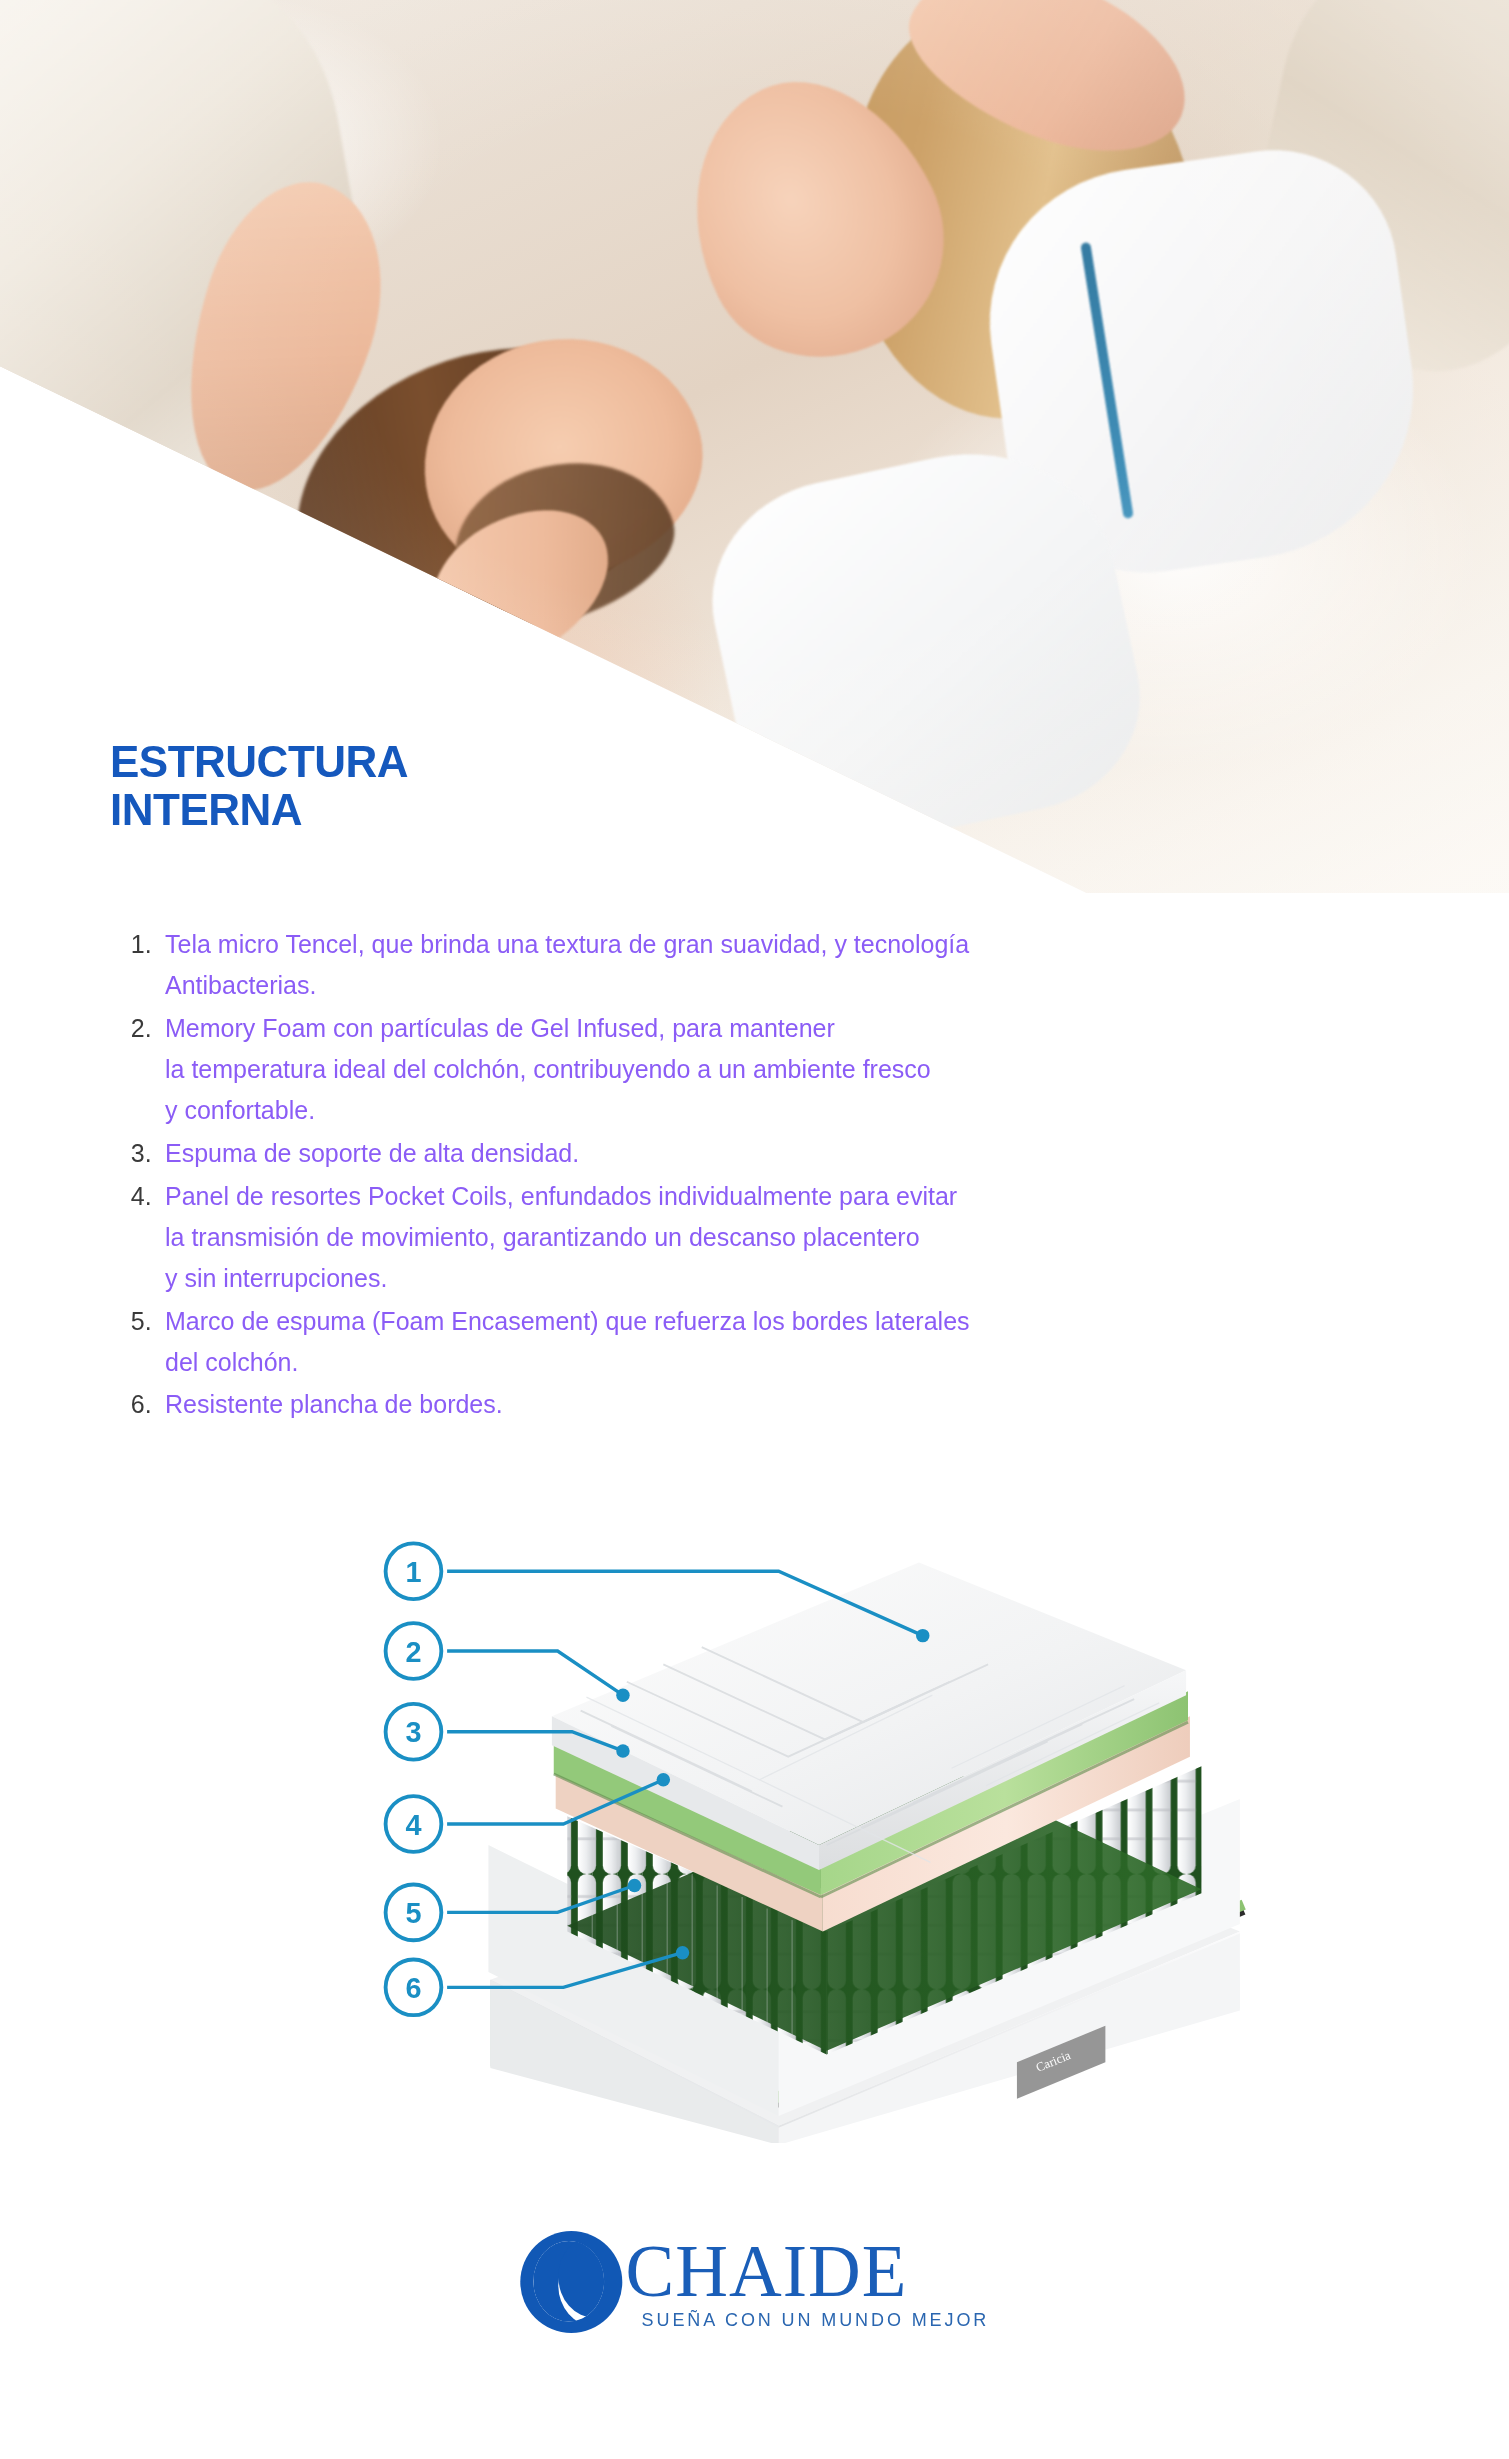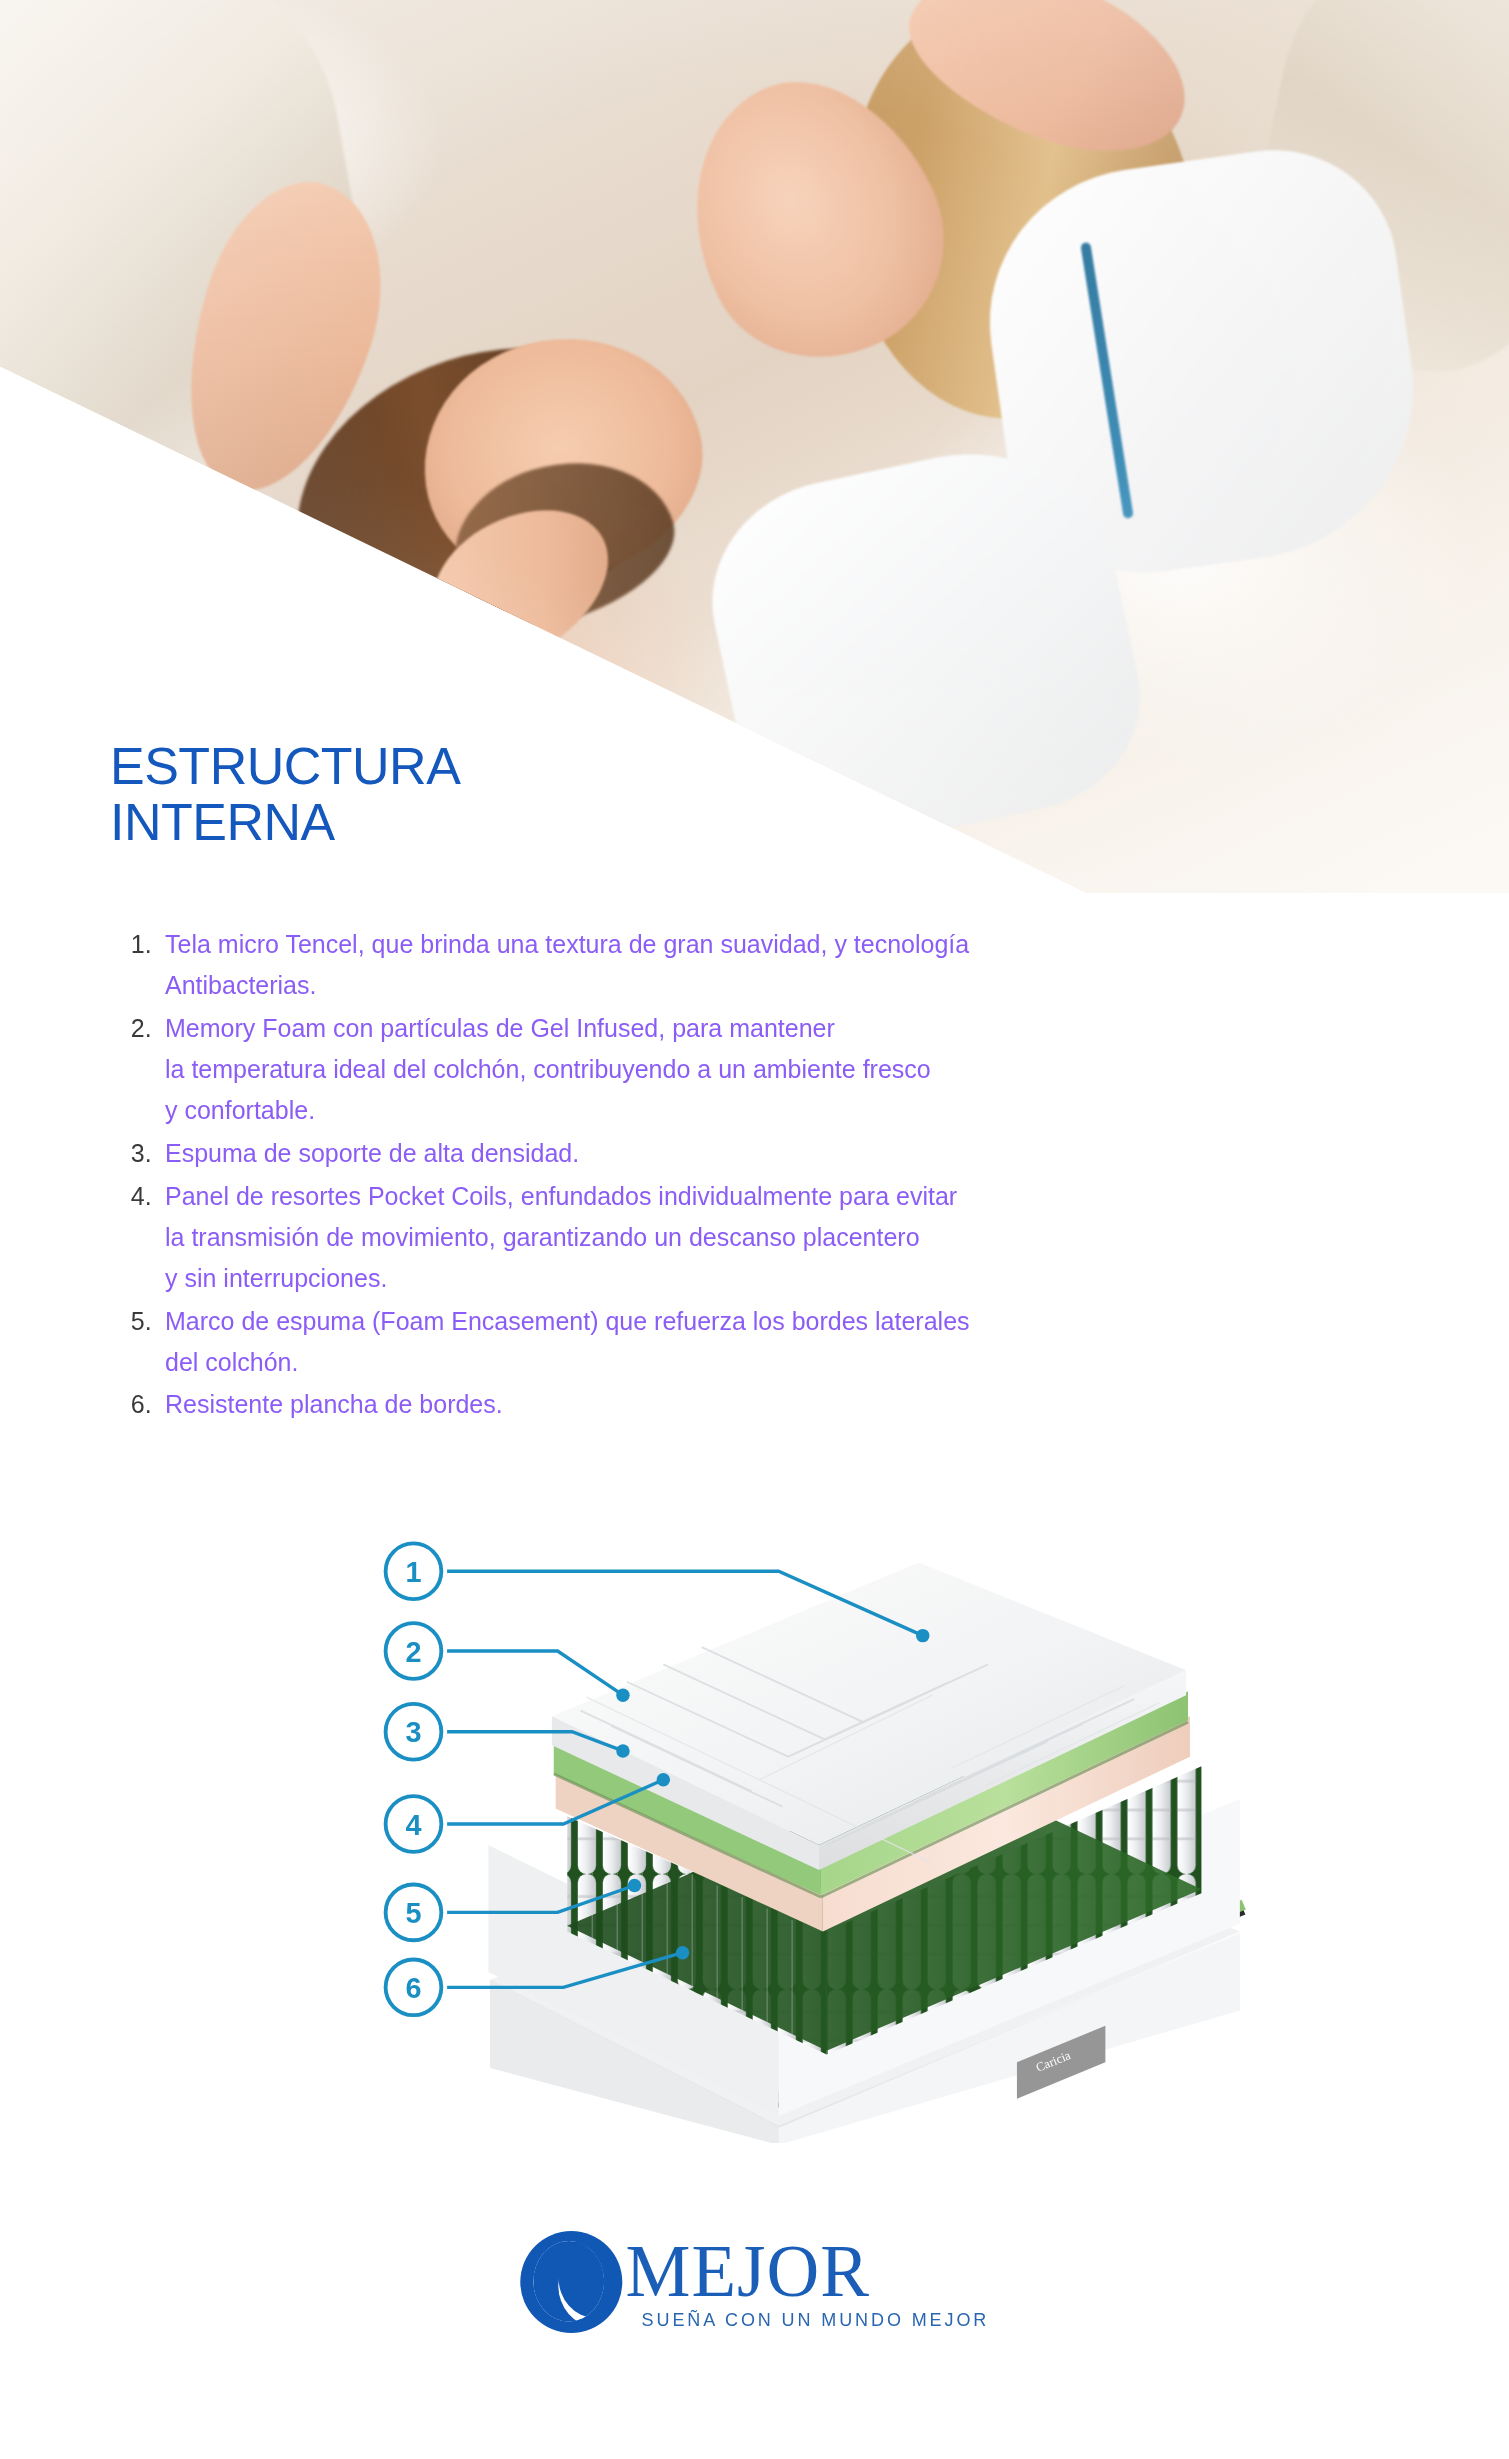--- a/index.html
+++ b/index.html
@@ -166,22 +166,22 @@
     position: absolute;
     inset: 0;
     background: radial-gradient(ellipse 865px 576px at 50% 40%, rgba(255,255,255,0) 45%, rgba(255,252,248,0.35) 100%);
   }
 
   
   .title {
     position: absolute;
     left: 110px;
     top: 738px;
-    font-size: 52px;
-    font-weight: 400;
+    font-size: 44px;
+    font-weight: 700;
     line-height: 1.08;
     letter-spacing: -0.5px;
     color: #1558bd;
     white-space: pre-line;
   }
 
   
   .features {
     position: absolute;
     left: 123px;
@@ -505,19 +505,19 @@
         </g>
       </g>
     </svg>
   </div>
 
   <div class="logo">
     <div class="logo-mark">
       <div class="logo-moon"></div>
     </div>
     <div class="logo-text">
-      <span class="logo-word">MEJOR</span>
+      <span class="logo-word">CHAIDE</span>
       <span class="logo-tag">SUEÑA CON UN MUNDO MEJOR</span>
     </div>
   </div>
 
 </div>
 
 
 </body></html>

